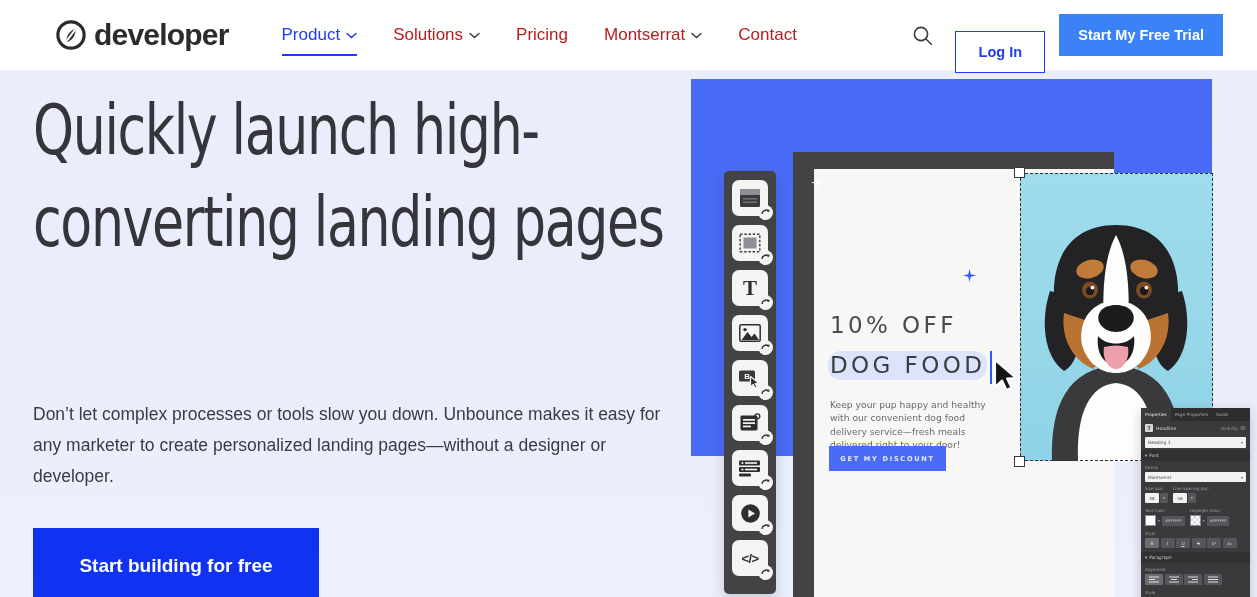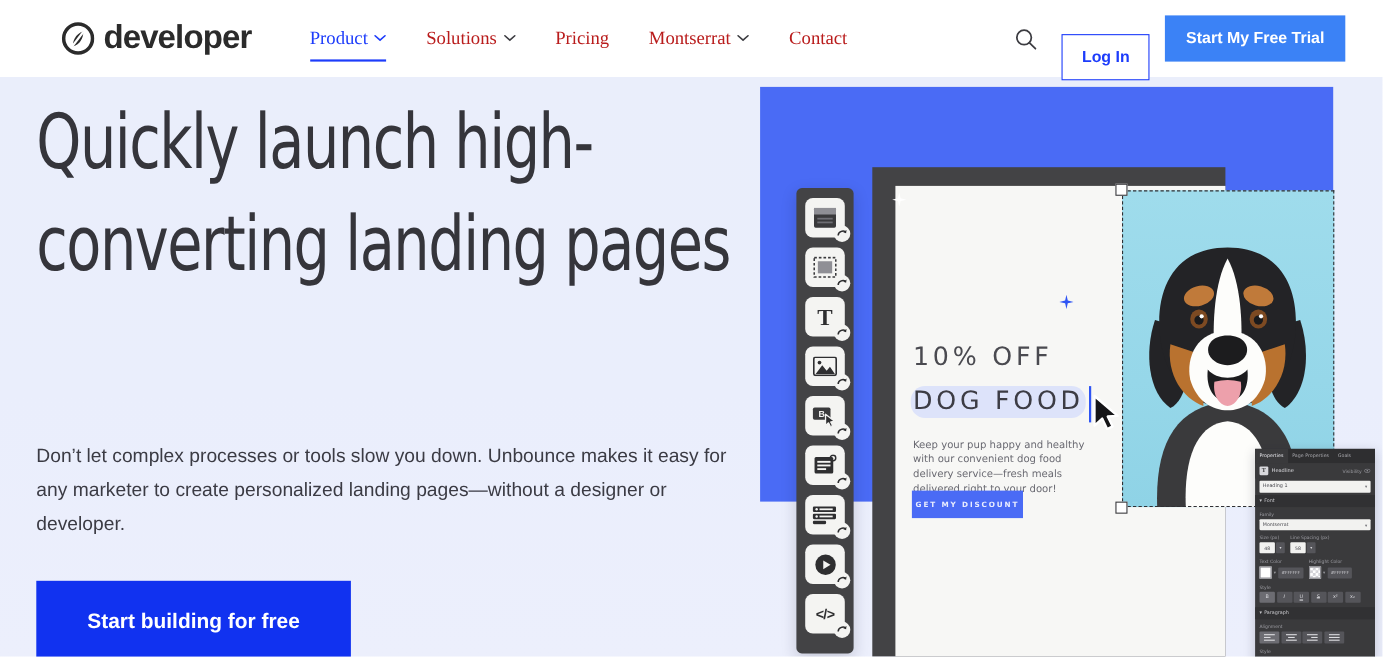--- a/index.html
+++ b/index.html
@@ -18,42 +18,42 @@
     background: #ffffff;
     display: flex; align-items: center;
     z-index: 40;
   }
   .logo { display: flex; align-items: center; margin-left: 56px; }
   .logo-mark { width: 30px; height: 30px; flex: 0 0 30px; }
   .logo-word {
     font-size: 30px; font-weight: 700; color: #2b2b2b;
     letter-spacing: -0.8px; margin-left: 8px; line-height: 1;
   }
-  .nav-links { display: flex; align-items: flex-end; margin-left: 35px; height: 70px; font-family: Liberation Serif, serif; }
+  .nav-links { display: flex; align-items: flex-end; margin-left: 35px; height: 70px; }
   .nav-link {
     position: relative; display: flex; align-items: center;
     font-size: 17px; color: #b91c1c; height: 70px;
     padding: 0 18px; cursor: pointer; white-space: nowrap;
   }
   .nav-link.active { color: #1d3cfb; }
   .nav-link .caret { margin-left: 6px; font-size: 11px; line-height: 1; }
   .nav-underline {
     position: absolute; left: 18px; right: 18px; bottom: 14px;
     height: 2px; background: #1d3cfb;
   }
   .nav-right {
     margin-left: auto; display: flex; align-items: center;
     margin-right: 34px; gap: 0;
   }
   .search-btn {
     width: 38px; height: 38px; display: flex; align-items: center;
     justify-content: center; cursor: pointer; margin-right: 14px;
   }
   .btn-login {
-    width: 80px; height: 42px; border: 1px solid #1d3cfb;
+    width: 90px; height: 42px; border: 1px solid #1d3cfb;
     color: #1d3cfb; background: #fff; font-size: 14.5px; font-weight: 700;
     display: flex; align-items: center; justify-content: center;
     cursor: pointer; margin-right: 14px; margin-top: 34px;
   }
   .btn-trial {
     height: 42px; padding: 0 19px; background: #3b82f6; color: #fff;
     font-size: 14.5px; font-weight: 700; display: flex; align-items: center;
     justify-content: center; cursor: pointer; white-space: nowrap;
   }
 
@@ -111,21 +111,21 @@
     font-family: "DejaVu Sans", sans-serif;
     border-radius: 13px;
   }
   .lp-caret { position: absolute; right: -5px; top: 0px; width: 2px; height: 33px; background: #2f55f4; }
   .lp-body {
     position: absolute; left: 830px; top: 328px; width: 172px;
     font-size: 9.2px; line-height: 13.4px; color: #6a6a72;
     font-family: "DejaVu Sans", sans-serif;
   }
   .lp-cta {
-    position: absolute; left: 829px; top: 376px; width: 101px; height: 25px;
+    position: absolute; left: 829px; top: 376px; width: 117px; height: 25px;
     background: #4a6bf5; color: #e8ecfe;
     font-size: 6.6px; letter-spacing: 1.7px; font-weight: 700;
     display: flex; align-items: center; justify-content: center;
     font-family: "DejaVu Sans", sans-serif;
   }
 
   
   .dog-sel { position: absolute; left: 1020px; top: 103px; width: 193px; height: 288px; }
   .dog-img {
     position: absolute; inset: 0; overflow: hidden;

